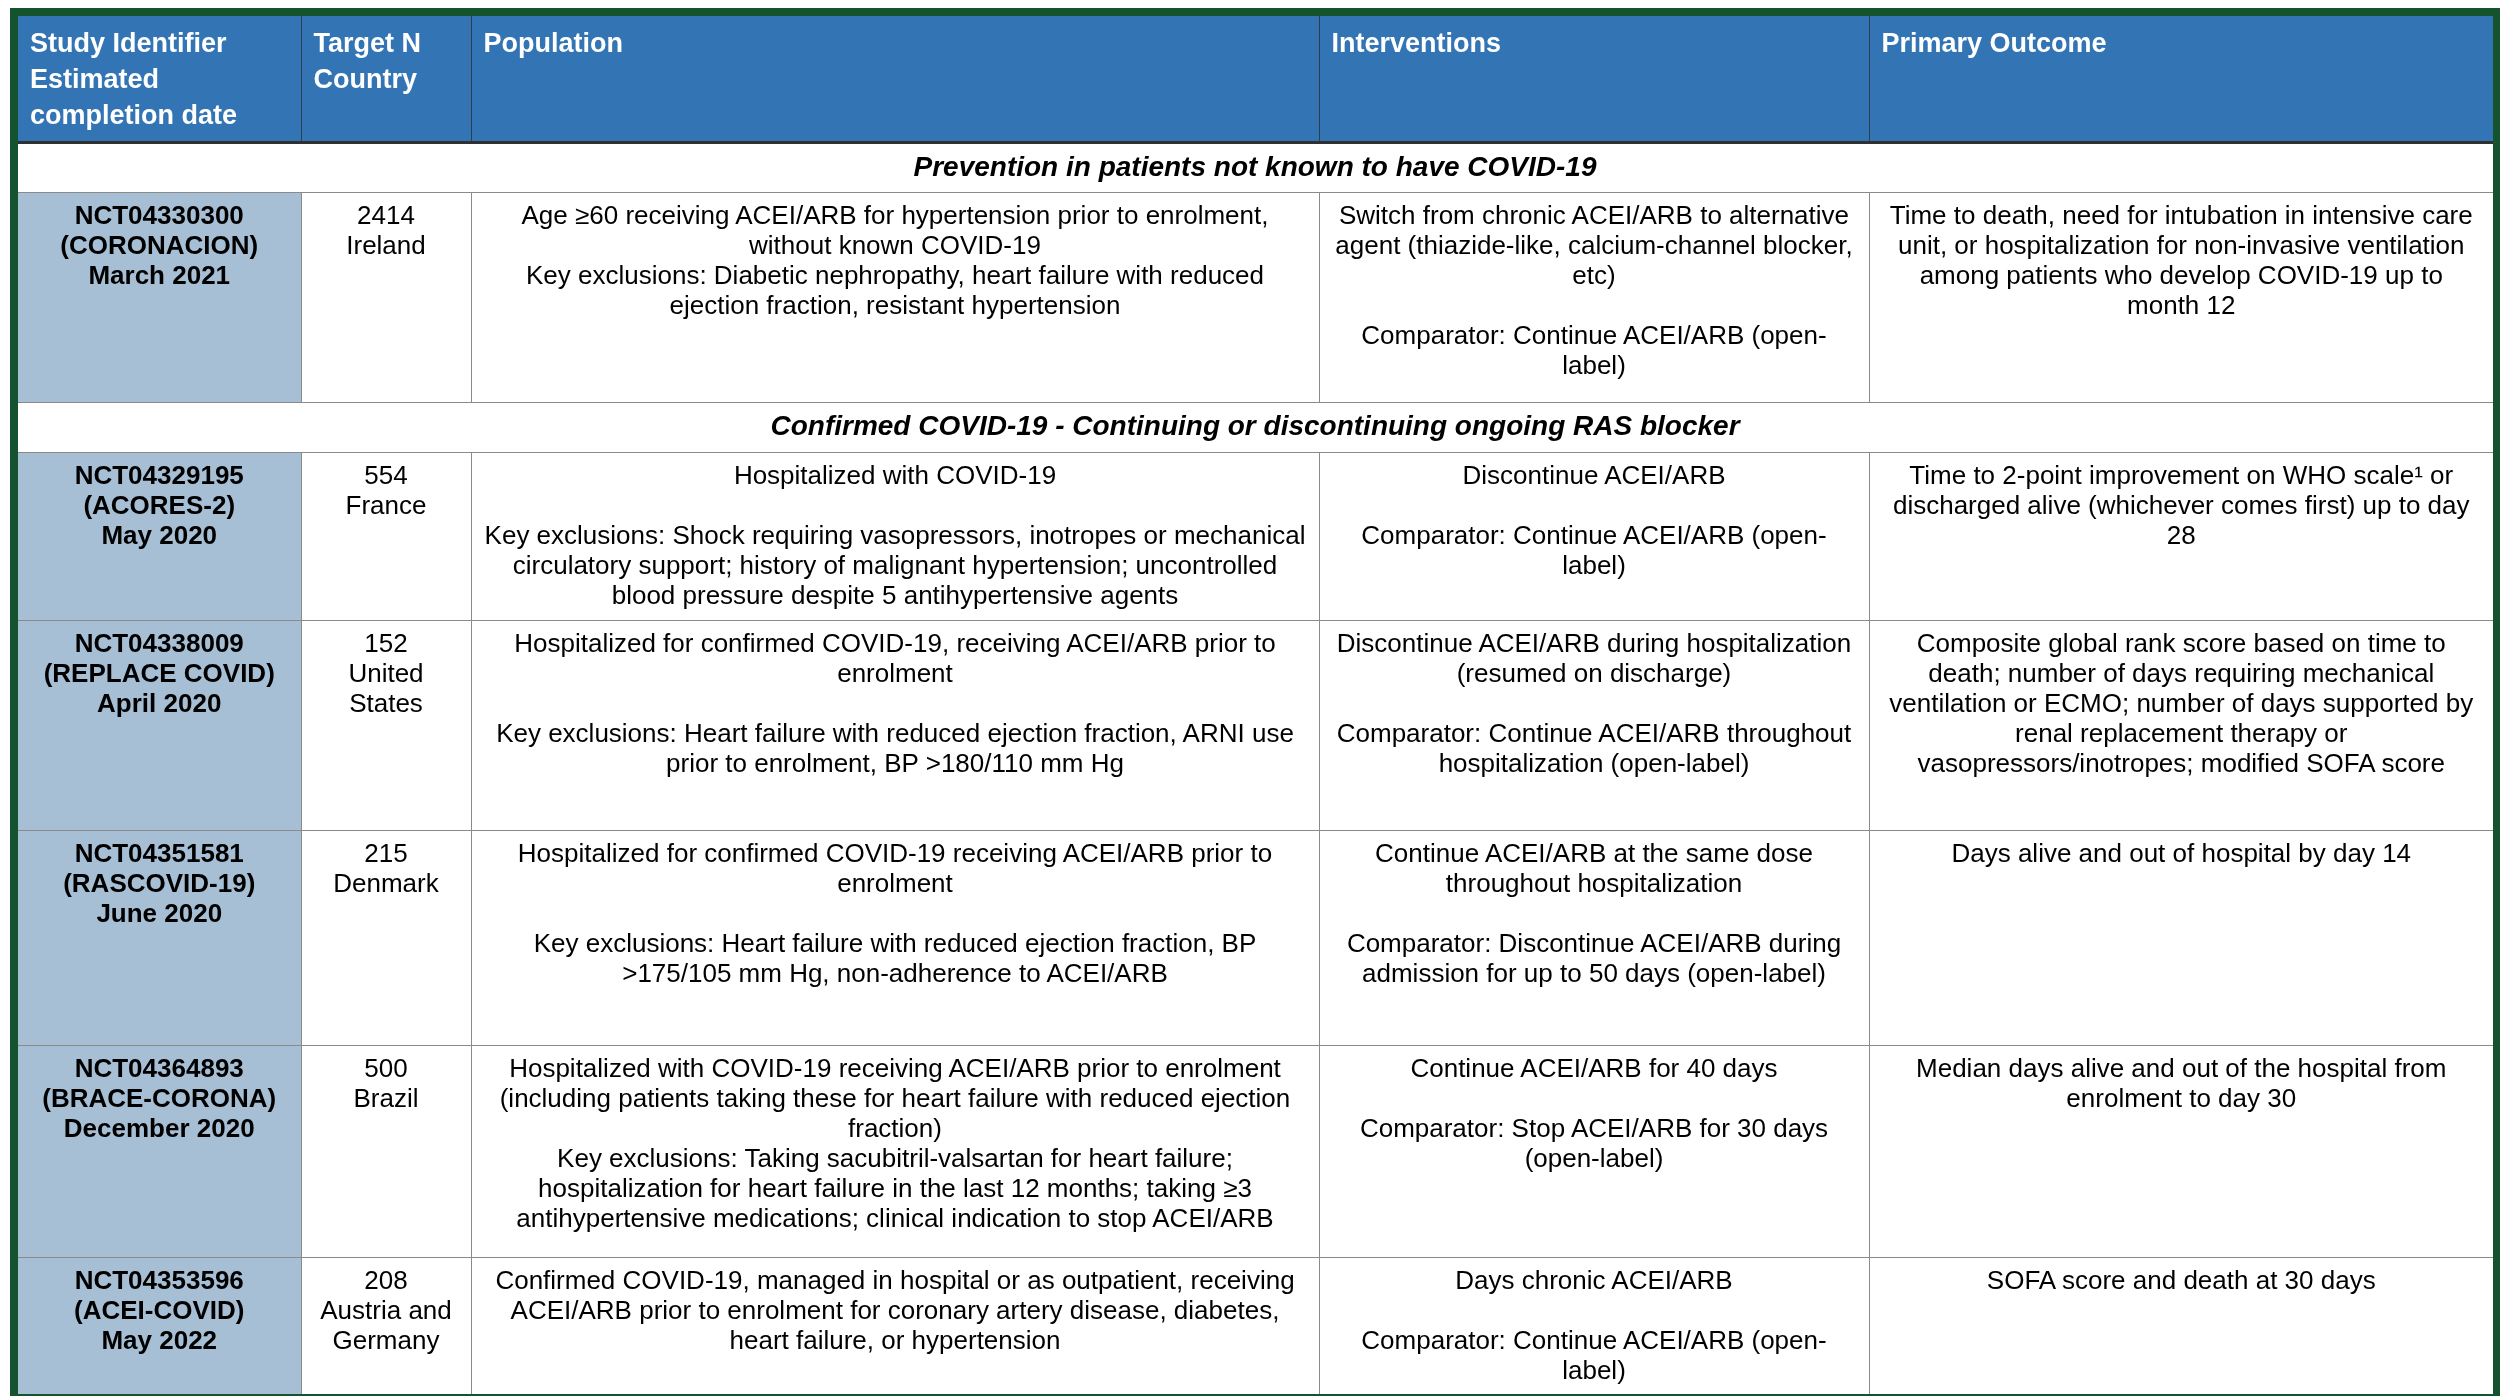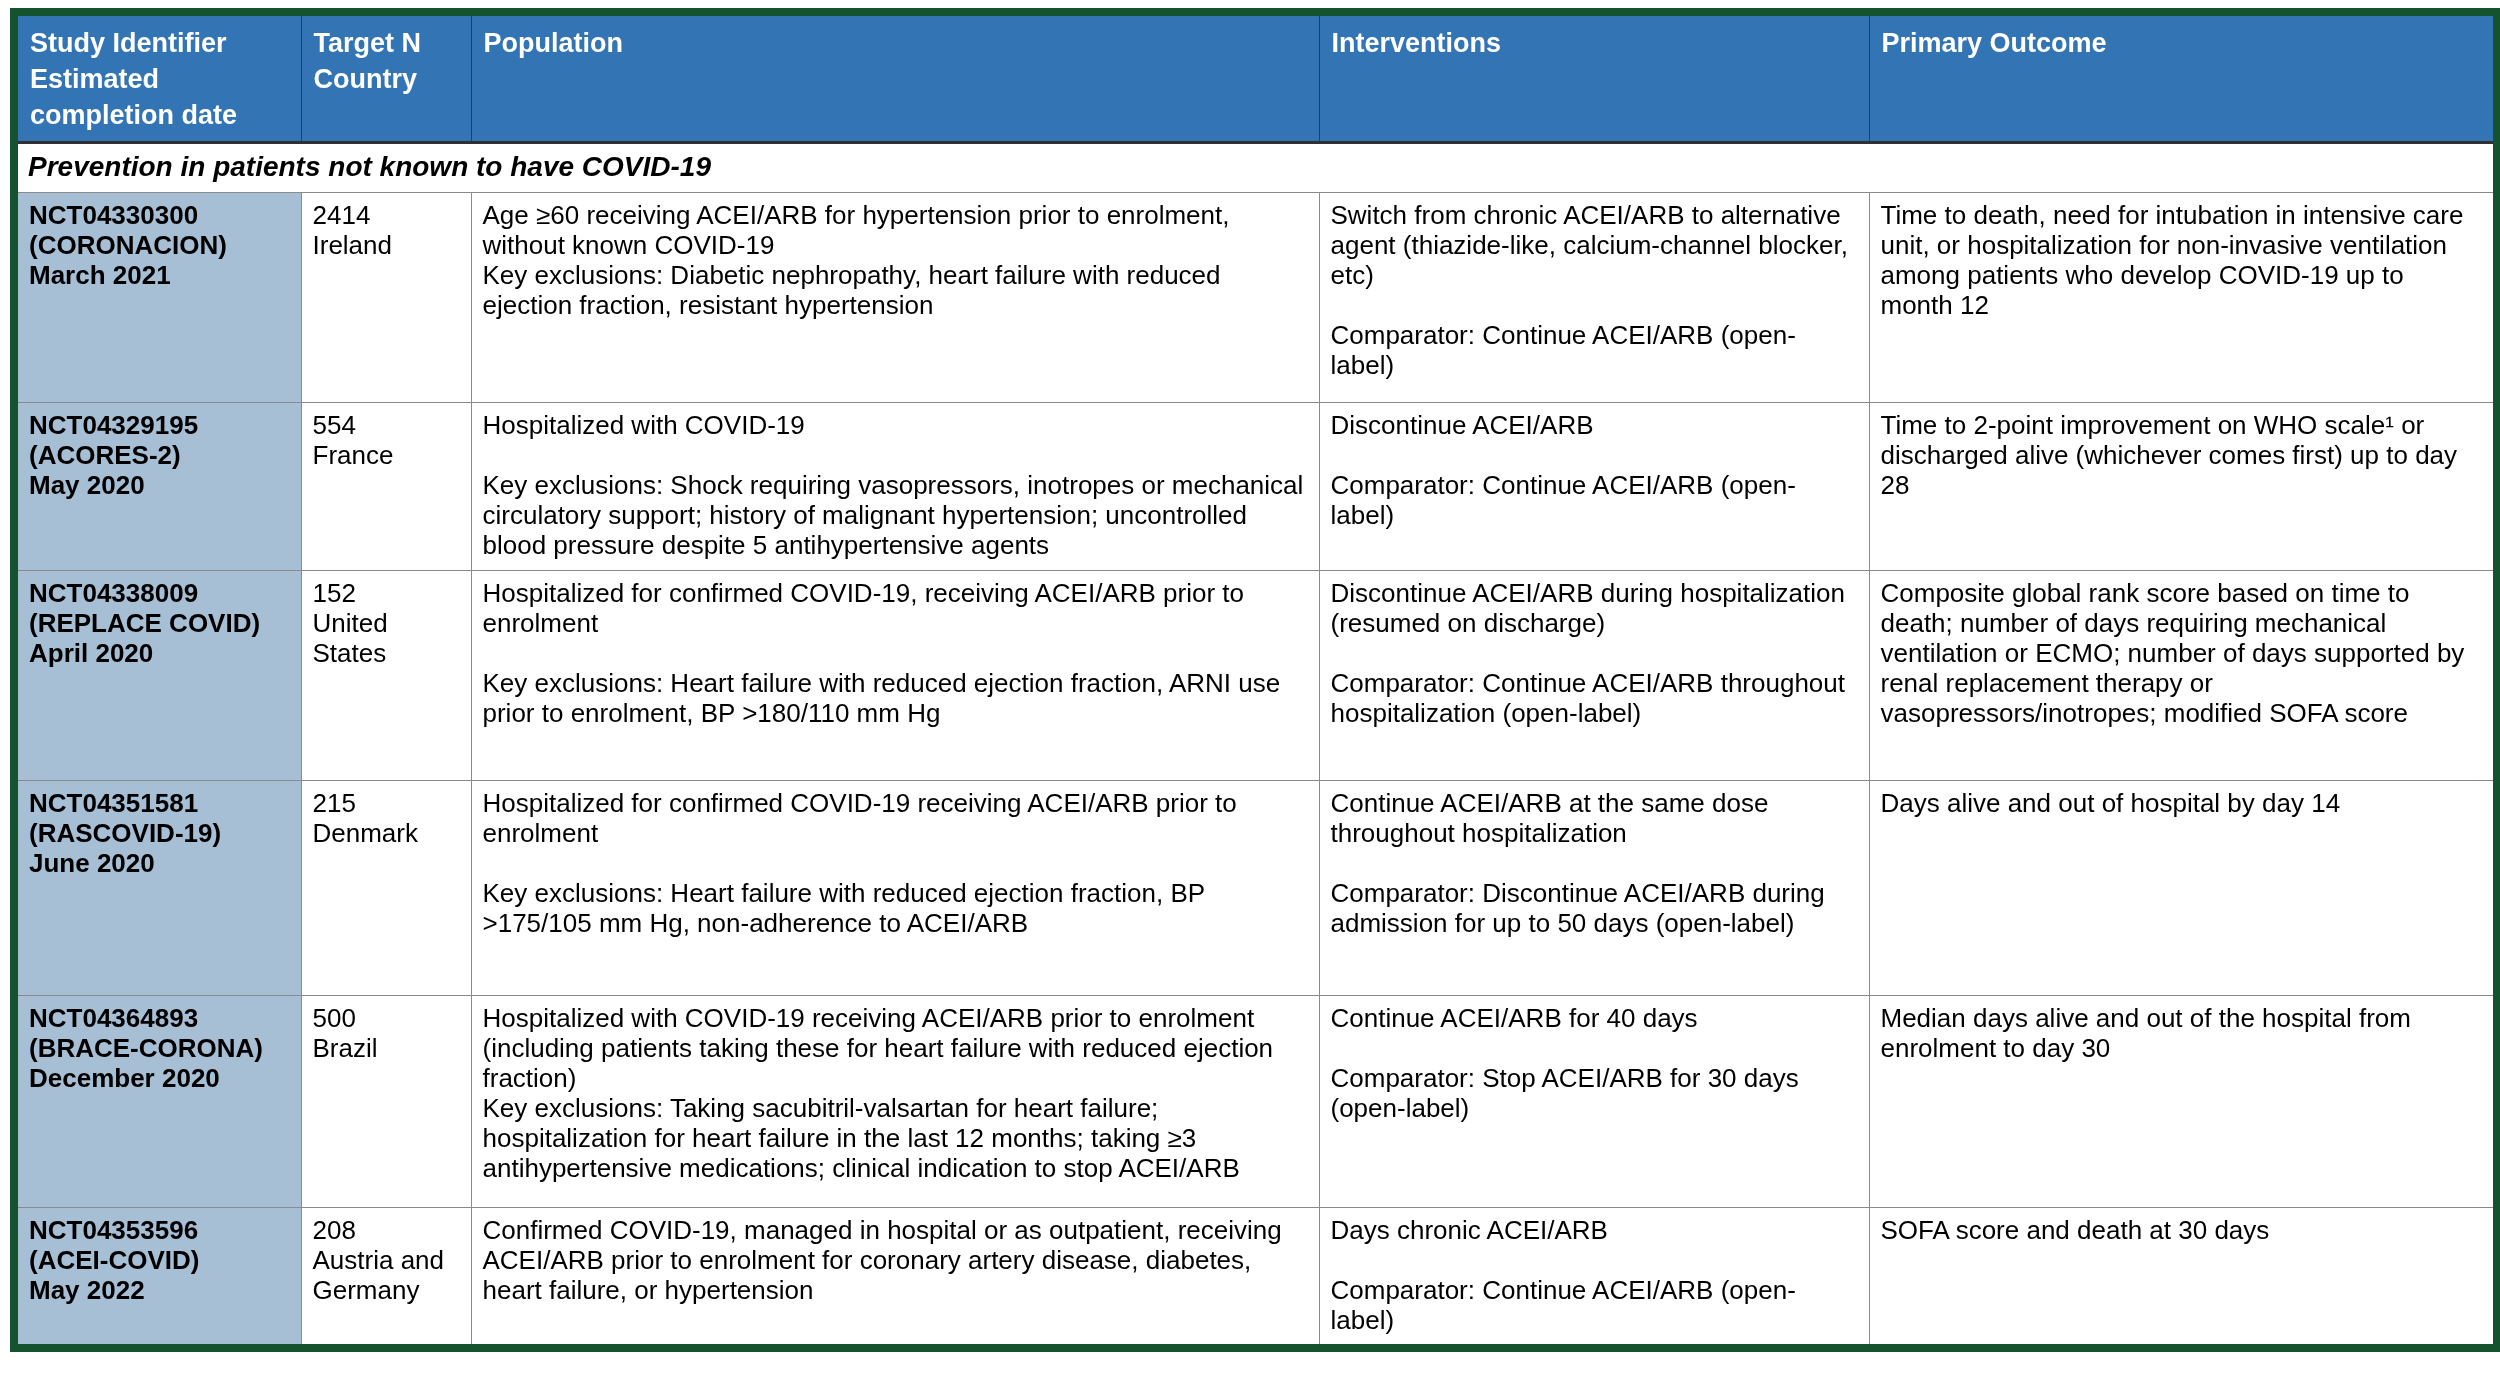--- a/index.html
+++ b/index.html
@@ -43,20 +43,21 @@
   
   td {
     border: 1px solid #8a8a8a;
     vertical-align: top;
     padding: 7px 11px 6px 11px;
     font-size: 26px;
     line-height: 30px;
     color: #000000;
     white-space: pre-line;
     overflow: hidden;
+    text-align: center;
   }
   td.label {
     background: var(--label-bg, #a7bfd5);
     font-weight: bold;
     margin-left: 44px;
   }
   tr.section td {
     font-size: 28px;
     font-weight: bold;
     font-style: italic;
@@ -100,20 +101,23 @@
         <td>2414
 Ireland</td>
         <td>Age ≥60 receiving ACEI/ARB for hypertension prior to enrolment, without known COVID-19
  Key exclusions: Diabetic nephropathy, heart failure with reduced ejection fraction, resistant hypertension</td>
         <td>Switch from chronic ACEI/ARB to alternative agent (thiazide-like, calcium-channel blocker, etc)
 
 Comparator: Continue ACEI/ARB (open-label)</td>
         <td>Time to death, need for intubation in intensive care unit, or hospitalization for non-invasive ventilation among patients who develop COVID-19 up to month 12</td>
       </tr>
 
+      <tr class="section" style="height:50px">
+        <td colspan="5">Confirmed COVID-19 - Continuing or discontinuing ongoing RAS blocker</td>
+      </tr>
       <tr style="height:168px">
         <td class="label">NCT04329195
 (ACORES-2)
 May 2020</td>
         <td>554
 France</td>
         <td>Hospitalized with COVID-19
 
 Key exclusions: Shock requiring vasopressors, inotropes or mechanical circulatory support; history of malignant hypertension; uncontrolled blood pressure despite 5 antihypertensive agents</td>
         <td>Discontinue ACEI/ARB

